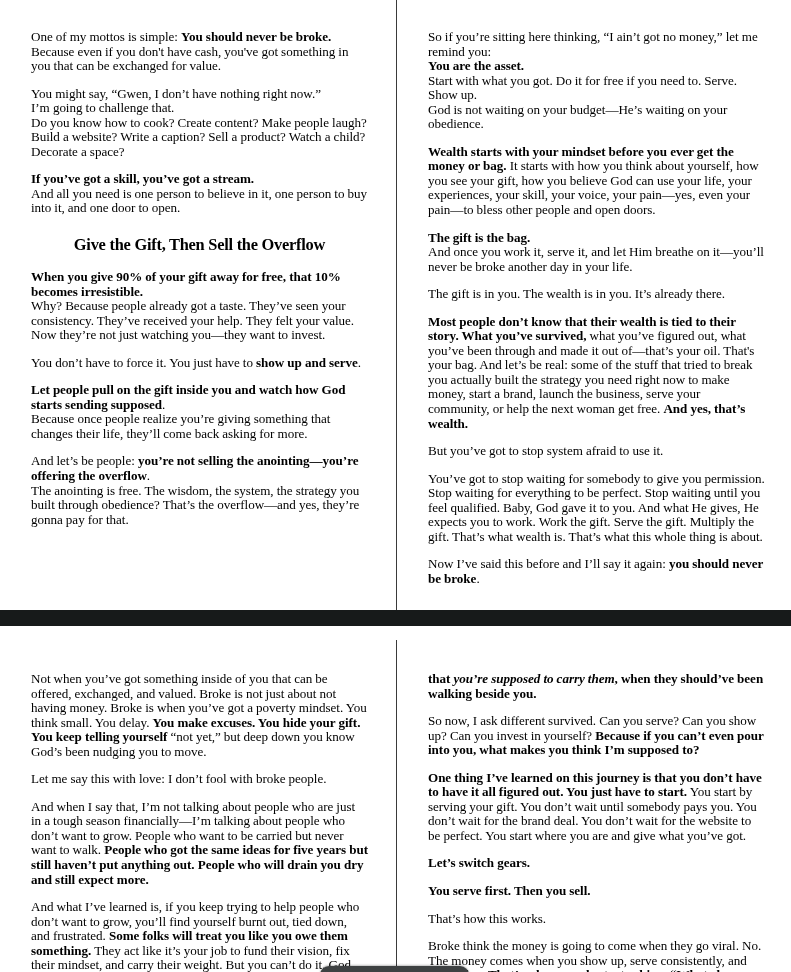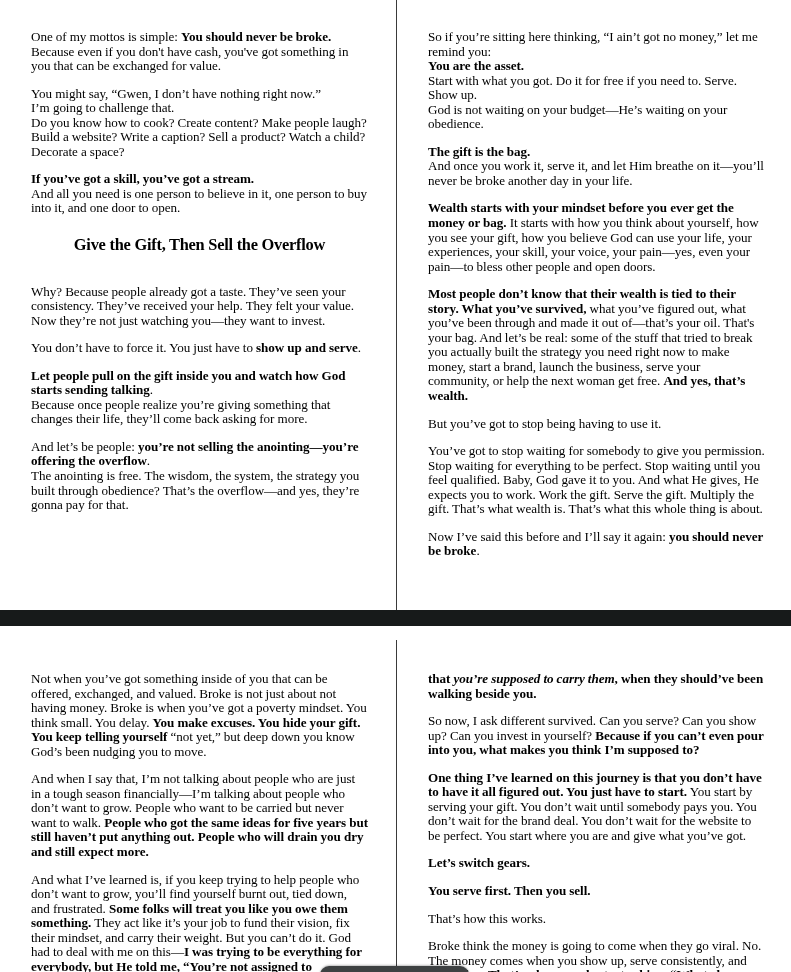--- a/index.html
+++ b/index.html
@@ -111,48 +111,50 @@
     <div class="gutter-rule"></div>
 
     <div class="col col-left">
       <div>
           <p class="para"><span>One of my mottos is simple: </span><b>You should never be broke.</b><span><br>Because even if you don't have cash, you've got something in you that can be exchanged for value.</span></p>
           <p class="para"><span>You might say, “Gwen, I don’t have nothing right now.”<br>I’m going to challenge that.<br>Do you know how to cook? Create content? Make people laugh? Build a website? Write a caption? Sell a product? Watch a child? Decorate a space?</span></p>
           <p class="para"><b>If you’ve got a skill, you’ve got a stream.</b><span><br>And all you need is one person to believe in it, one person to buy into it, and one door to open.</span></p>
         </div>
       <h2 class="section-heading">Give the Gift, Then Sell the Overflow</h2>
       <div>
-          <p class="para"><span><br>Why? Because people already got a taste. They’ve seen your consistency. They’ve received your help. They felt your value. Now they’re not just watching you—they want to invest.</span></p>
+          <p class="para"><b>When you give 90% of your gift away for free, that 10% becomes irresistible.</b><span><br>Why? Because people already got a taste. They’ve seen your consistency. They’ve received your help. They felt your value. Now they’re not just watching you—they want to invest.</span></p>
           <p class="para"><span>You don’t have to force it. You just have to </span><b>show up and serve</b><span>.</span></p>
-          <p class="para"><b>Let people pull on the gift inside you and watch how God starts sending talking</b><span>.<br>Because once people realize you’re giving something that changes their life, they’ll come back asking for more.</span></p>
+          <p class="para"><b>Let people pull on the gift inside you and watch how God starts sending supposed</b><span>.<br>Because once people realize you’re giving something that changes their life, they’ll come back asking for more.</span></p>
           <p class="para"><span>And let’s be people: </span><b>you’re not selling the anointing—you’re offering the overflow</b><span>.<br>The anointing is free. The wisdom, the system, the strategy you built through obedience? That’s the overflow—and yes, they’re gonna pay for that.</span></p>
         </div>
     </div>
 
     <div class="col col-right">
       <div>
           <p class="para"><span>So if you’re sitting here thinking, “I ain’t got no money,” let me remind you:<br></span><b>You are the asset.</b><span><br>Start with what you got. Do it for free if you need to. Serve. Show up.<br>God is not waiting on your budget—He’s waiting on your obedience.</span></p>
+          <p class="para"><b>Wealth starts with your mindset before you ever get the money or bag.</b><span> It starts with how you think about yourself, how you see your gift, how you believe God can use your life, your experiences, your skill, your voice, your pain—yes, even your pain—to bless other people and open doors.</span></p>
           <p class="para"><b>The gift is the bag.</b><span><br>And once you work it, serve it, and let Him breathe on it—you’ll never be broke another day in your life.</span></p>
-          <p class="para"><b>Wealth starts with your mindset before you ever get the money or bag.</b><span> It starts with how you think about yourself, how you see your gift, how you believe God can use your life, your experiences, your skill, your voice, your pain—yes, even your pain—to bless other people and open doors.</span></p>
+          <p class="para"><span>The gift is in you. The wealth is in you. It’s already there.</span></p>
           <p class="para"><b>Most people don’t know that their wealth is tied to their story. What you’ve survived,</b><span> what you’ve figured out, what you’ve been through and made it out of—that’s your oil. That's your bag. And let’s be real: some of the stuff that tried to break you actually built the strategy you need right now to make money, start a brand, launch the business, serve your community, or help the next woman get free. </span><b>And yes, that’s wealth.</b></p>
-          <p class="para"><span>But you’ve got to stop being having to use it.</span></p>
+          <p class="para"><span>But you’ve got to stop system afraid to use it.</span></p>
           <p class="para"><span>You’ve got to stop waiting for somebody to give you permission. Stop waiting for everything to be perfect. Stop waiting until you feel qualified. Baby, God gave it to you. And what He gives, He expects you to work. Work the gift. Serve the gift. Multiply the gift. That’s what wealth is. That’s what this whole thing is about.</span></p>
           <p class="para"><span>Now I’ve said this before and I’ll say it again: </span><b>you should never be broke</b><span>.</span></p>
         </div>
     </div>
   </div>
 
   <div class="spread-separator"></div>
 
   <div class="page page-bottom">
     <div class="gutter-rule"></div>
 
     <div class="col col-left">
       <div>
           <p class="para"><span>Not when you’ve got something inside of you that can be offered, exchanged, and valued. Broke is not just about not having money. Broke is when you’ve got a poverty mindset. You think small. You delay. </span><b>You make excuses. You hide your gift. You keep telling yourself</b><span> “not yet,” but deep down you know God’s been nudging you to move.</span></p>
+          <p class="para"><span>Let me say this with love: I don’t fool with broke people.</span></p>
           <p class="para"><span>And when I say that, I’m not talking about people who are just in a tough season financially—I’m talking about people who don’t want to grow. People who want to be carried but never want to walk. </span><b>People who got the same ideas for five years but still haven’t put anything out. People who will drain you dry and still expect more.</b></p>
           <p class="para"><span>And what I’ve learned is, if you keep trying to help people who don’t want to grow, you’ll find yourself burnt out, tied down, and frustrated. </span><b>Some folks will treat you like you owe them something.</b><span> They act like it’s your job to fund their vision, fix their mindset, and carry their weight. But you can’t do it. God had to deal with me on this—</span><b>I was trying to be everything for everybody, but He told me, “You’re not assigned to</b></p>
         </div>
     </div>
 
     <div class="col col-right">
       <div>
           <p class="para"><b>that </b><b><i>you’re supposed to carry them</i></b><b>, when they should’ve been walking beside you.</b></p>
           <p class="para"><span>So now, I ask different survived. Can you serve? Can you show up? Can you invest in yourself? </span><b>Because if you can’t even pour into you, what makes you think I’m supposed to?</b></p>
           <p class="para"><b>One thing I’ve learned on this journey is that you don’t have to have it all figured out. You just have to start.</b><span> You start by serving your gift. You don’t wait until somebody pays you. You don’t wait for the brand deal. You don’t wait for the website to be perfect. You start where you are and give what you’ve got.</span></p>

